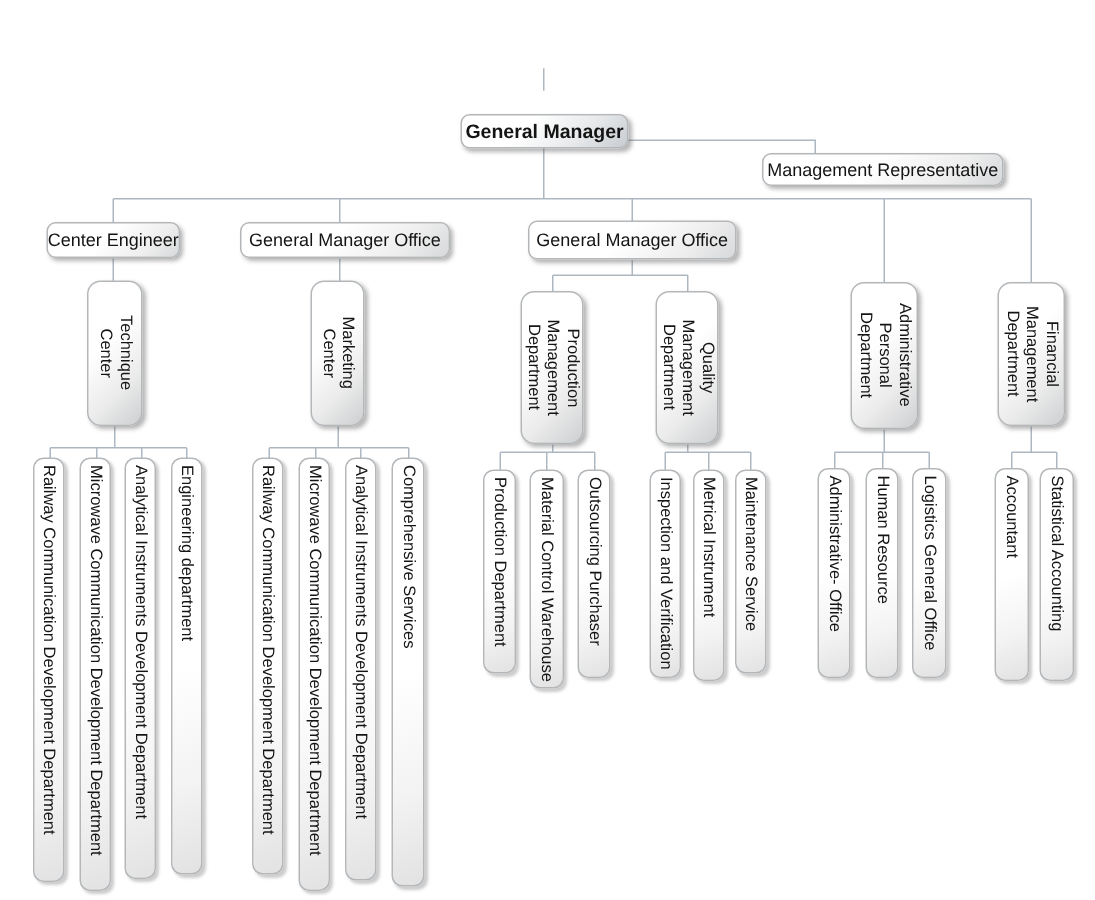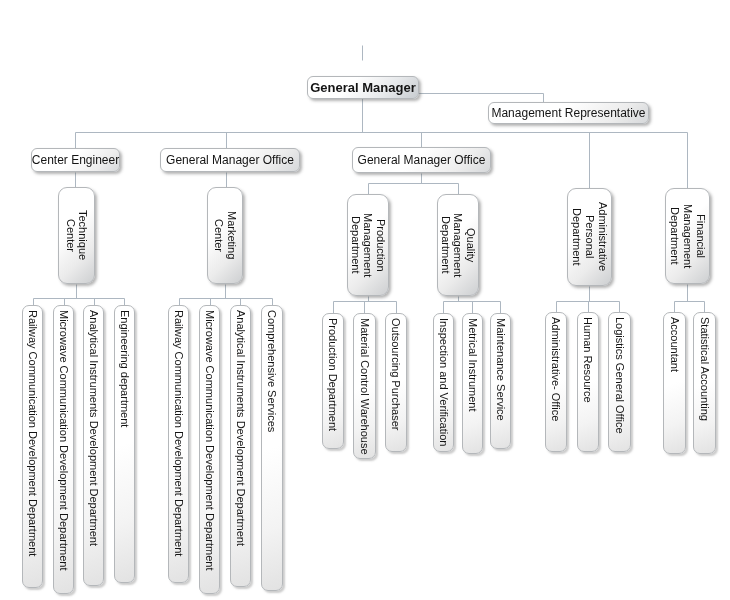--- a/index.html
+++ b/index.html
@@ -44,21 +44,21 @@
     <g transform="translate(0.5,0.5)" fill="none" stroke="#adb7c1" stroke-width="1">
       <path d="M362 45 V60 M362 83 V132 M362 93 H543 V102 M75 132 H687 M75 132 V148 M226 132 V148 M421 132 V147 M589 132 V188 M687 132 V188 M75 172 V187 M226 172 V187 M421 173 V183 M368 183 H458 M368 183 V194 M458 183 V194 M76 284 V298 M33 298 H124 M33 298 V305 M64 298 V305 M94 298 V305 M124 298 V305 M225 284 V298 M179 298 H272 M179 298 V305 M210 298 V305 M240 298 V305 M272 298 V305 M368 296 V301 M333 301 H396 M333 301 V313 M364 301 V313 M396 301 V313 M458 296 V301 M443 301 H500 M443 301 V313 M472 301 V313 M500 301 V313 M589 286 V301 M556 301 H619 M556 301 V312 M588 301 V312 M619 301 V312 M687 284 V301 M674 301 H704 M674 301 V312 M704 301 V312"></path>
     </g>
   </svg>
 
 
   <div class="node lvl-gm h" style="left:307px;top:60px;width:112px;height:23px;margin-top:16px;">
     <span class="lbl">General Manager</span>
   </div>
 
-  <div class="node lvl2 h" style="left:488px;top:102px;width:161px;height:22px;">
+  <div class="node lvl2 h" style="left:508px;top:102px;width:161px;height:22px;">
     <span class="lbl">Management Representative</span>
   </div>
 
   <div class="node lvl2 h" style="left:31px;top:148px;width:89px;height:24px;">
     <span class="lbl">Center Engineer</span>
   </div>
   <div class="node lvl2 h" style="left:160px;top:148px;width:140px;height:24px;">
     <span class="lbl">General Manager Office</span>
   </div>
   <div class="node lvl2 h" style="left:352px;top:147px;width:139px;height:26px;">

